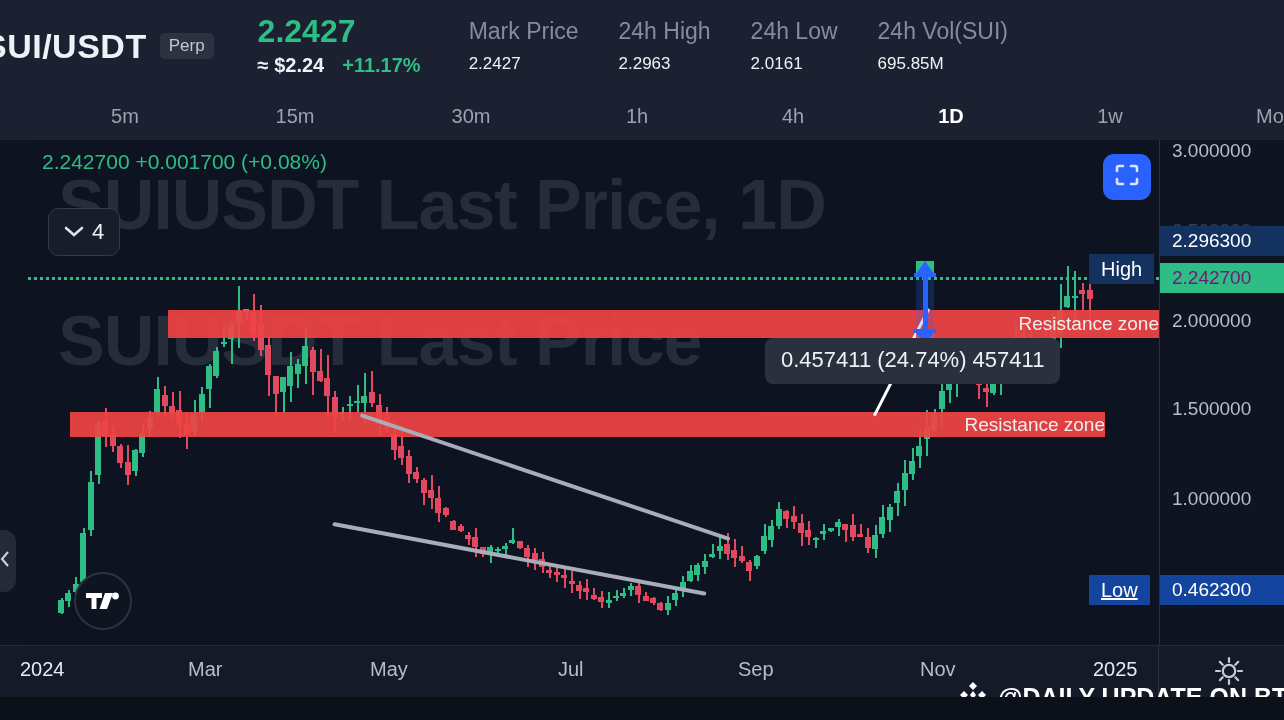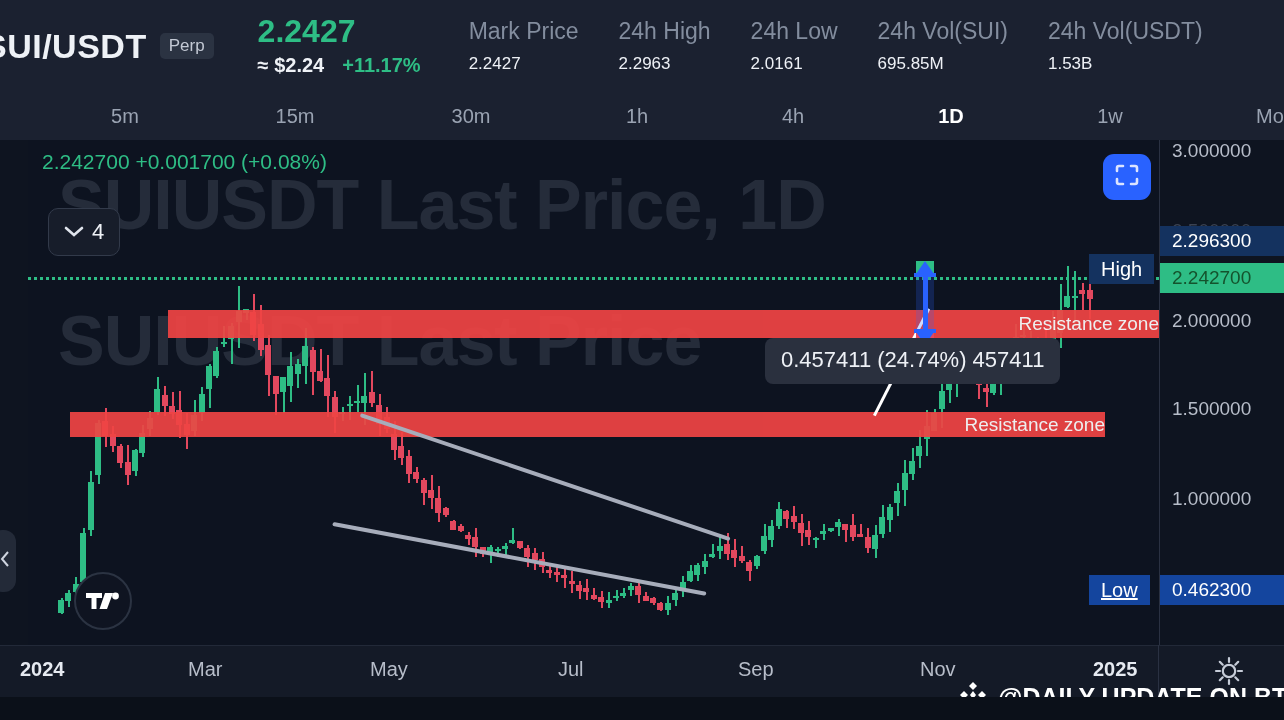--- a/index.html
+++ b/index.html
@@ -146,37 +146,37 @@
   .pa-label {
     position: absolute; left: 12px; font-size: 19px; color: #b7bdc9; white-space: nowrap;
   }
   .pa-badge {
     position: absolute; left: 0; width: 125px; height: 30px;
     display: flex; align-items: center; padding-left: 12px;
     font-size: 19px; white-space: nowrap;
   }
   .badge-high { background: #14325f; color: #ffffff; }
   .badge-low { background: #14459e; color: #ffffff; }
-  .badge-last { background: #2ebd85; color: #14532d; }
+  .badge-last { background: #2ebd85; color: #701a75; }
   .side-tag {
     position: absolute; height: 30px; display: flex; align-items: center;
     justify-content: center; padding: 0 12px; font-size: 20px; color: #fff;
   }
   .tag-high { background: #14325f; }
   .tag-low { background: #14459e; text-decoration: underline; }
 
   
   .time-axis {
     position: absolute; left: 0; top: 645px; width: 1284px; height: 52px;
     background: #141a27; border-top: 1px solid #222938;
   }
   .ta-label {
     position: absolute; top: 12px; font-size: 20px; color: #b7bdc9; white-space: nowrap;
   }
-  .ta-label.bold { color: #e6eaf1; font-weight: bold; }
+  .ta-label.bold { color: #e6eaf1; font-weight: normal; }
   .gear { position: absolute; left: 1214px; top: 656px; cursor: pointer; }
   .axis-divider { position: absolute; left: 1158px; top: 645px; width: 1px; height: 52px; background: #2a3142; }
 
   
   .brand {
     position: absolute; left: 958px; top: 680px; height: 34px;
     display: flex; align-items: center; gap: 10px;
   }
   .brand-text { color: #ffffff; font-size: 25px; font-weight: bold; white-space: nowrap; }
   .footer-strip { position: absolute; left: 0; top: 697px; width: 1284px; height: 23px; background: #0b1019; }
@@ -214,24 +214,20 @@
           <div class="stat-value">2.2963</div>
         </div>
         <div class="stat">
           <div class="stat-label">24h Low</div>
           <div class="stat-value">2.0161</div>
         </div>
         <div class="stat">
           <div class="stat-label">24h Vol(SUI)</div>
           <div class="stat-value">695.85M</div>
         </div>
-        <div class="stat">
-          <div class="stat-label">24h Vol(USDT)</div>
-          <div class="stat-value">1.53B</div>
-        </div>
       </div>
   </div>
 
   <div class="tf-bar" id="tf-host">
       <div class="tf-item" style="position: absolute; left: 95px; width: 60px;">5m</div>
       <div class="tf-item" style="position: absolute; left: 265px; width: 60px;">15m</div>
       <div class="tf-item" style="position: absolute; left: 441px; width: 60px;">30m</div>
       <div class="tf-item" style="position: absolute; left: 607px; width: 60px;">1h</div>
       <div class="tf-item" style="position: absolute; left: 763px; width: 60px;">4h</div>
       <div class="tf-item active" style="position: absolute; left: 921px; width: 60px;">1D</div>

